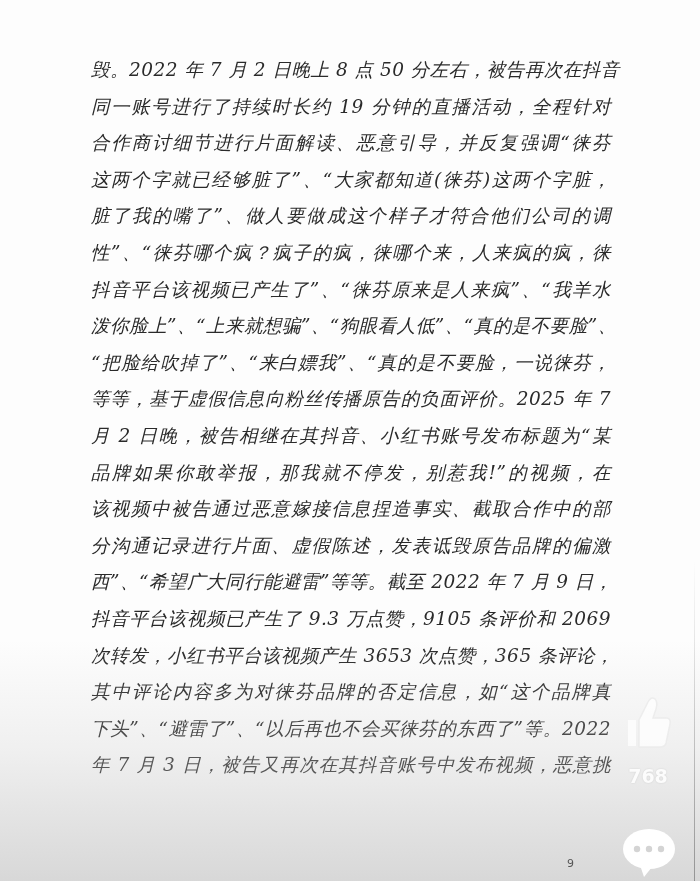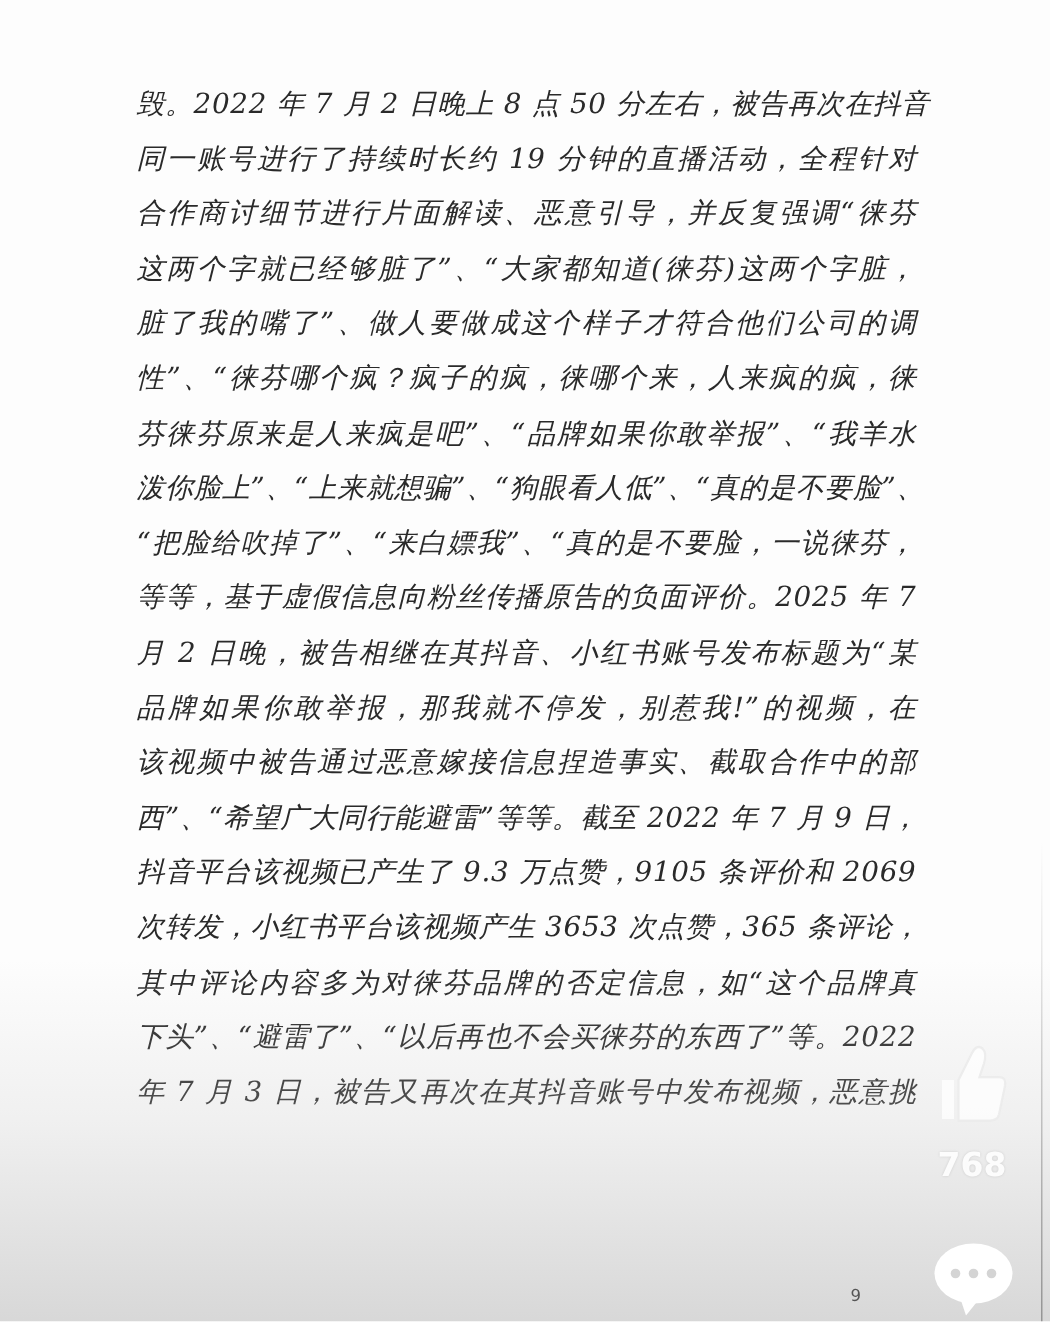--- a/index.html
+++ b/index.html
@@ -79,21 +79,21 @@
       height: 60px;
       cursor: pointer;
     }
     .like-count {
       position: absolute;
       left: 0;
       top: 85px;
       width: 72px;
       text-align: center;
       font-family: "DejaVu Sans", sans-serif;
-      font-size: 22px;
+      font-size: 19px;
       font-weight: bold;
       color: rgba(255,255,255,0.92);
       text-shadow: 0 0 2px rgba(0,0,0,0.12);
     }
     .comment-button {
       position: absolute;
       left: 8px;
       top: 147px;
       width: 58px;
       height: 52px;
@@ -104,27 +104,28 @@
 <body>
 
 <div class="page">
   <div class="text-block">
     <div class="line">毁。2022 年 7 月 2 日晚上 8 点 50 分左右，被告再次在抖音</div>
     <div class="line">同一账号进行了持续时长约 19 分钟的直播活动，全程针对</div>
     <div class="line">合作商讨细节进行片面解读、恶意引导，并反复强调“徕芬</div>
     <div class="line">这两个字就已经够脏了”、“大家都知道(徕芬)这两个字脏，</div>
     <div class="line">脏了我的嘴了”、做人要做成这个样子才符合他们公司的调</div>
     <div class="line">性”、“徕芬哪个疯？疯子的疯，徕哪个来，人来疯的疯，徕</div>
-    <div class="line">芬徕芬原来是人来疯是吧”、“品牌如果你敢举报”、“我羊水</div>
+    <div class="line">抖音平台该视频已产生了”、“徕芬原来是人来疯”、“我羊水</div>
     <div class="line">泼你脸上”、“上来就想骗”、“狗眼看人低”、“真的是不要脸”、</div>
     <div class="line">“把脸给吹掉了”、“来白嫖我”、“真的是不要脸，一说徕芬，</div>
     <div class="line">等等，基于虚假信息向粉丝传播原告的负面评价。2025 年 7</div>
     <div class="line">月 2 日晚，被告相继在其抖音、小红书账号发布标题为“某</div>
     <div class="line">品牌如果你敢举报，那我就不停发，别惹我!”的视频，在</div>
     <div class="line">该视频中被告通过恶意嫁接信息捏造事实、截取合作中的部</div>
+    <div class="line">分沟通记录进行片面、虚假陈述，发表诋毁原告品牌的偏激</div>
     <div class="line">西”、“希望广大同行能避雷”等等。截至 2022 年 7 月 9 日，</div>
     <div class="line">抖音平台该视频已产生了 9.3 万点赞，9105 条评价和 2069</div>
     <div class="line">次转发，小红书平台该视频产生 3653 次点赞，365 条评论，</div>
     <div class="line">其中评论内容多为对徕芬品牌的否定信息，如“这个品牌真</div>
     <div class="line">下头”、“避雷了”、“以后再也不会买徕芬的东西了”等。2022</div>
     <div class="line last">年 7 月 3 日，被告又再次在其抖音账号中发布视频，恶意挑</div>
   </div>
 
   <div class="bottom-shade"></div>
   <div class="right-edge-line"></div>

